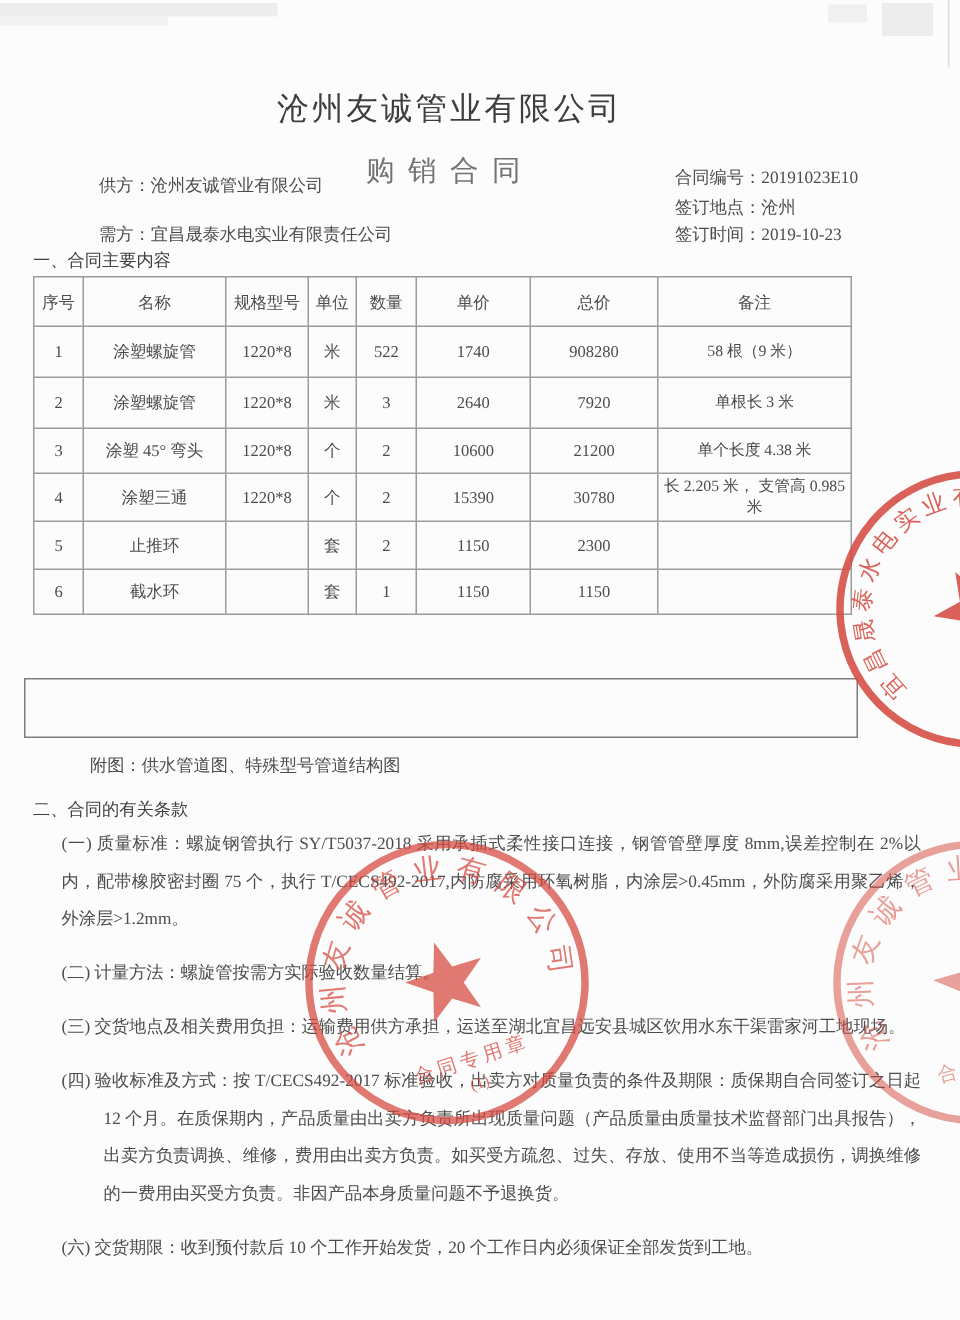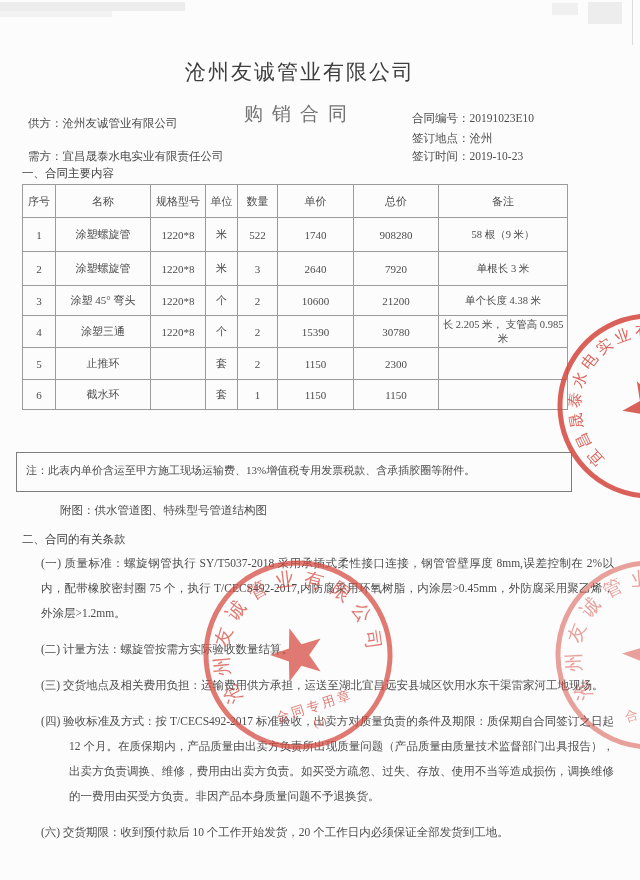--- a/index.html
+++ b/index.html
@@ -6,21 +6,21 @@
   #page{
     position:relative;width:640px;height:880px;overflow:hidden;
     background:#fcfcfc;
     font-family:"Liberation Serif","DejaVu Serif",serif;
     color:#4a4a4a;
   }
   .abs{position:absolute;}
   
   .company-title{left:0;top:58px;width:600px;text-align:center;font-size:21px;letter-spacing:2px;color:#3e3e3e;}
   .doc-title{left:0;top:101px;width:600px;text-align:center;font-size:19px;letter-spacing:9px;color:#737373;}
-  .info{font-size:11.5px;color:#4c4c4c;white-space:nowrap;}
+  .info{font-size:11.5px;color:#4c4c4c;white-space:nowrap;margin-left:38px;}
   .supplier-line{left:28px;top:116px;}
   .buyer-line{left:28px;top:149px;}
   .contract-no{left:412px;top:111px;}
   .sign-place{left:412px;top:131px;}
   .sign-date{left:412px;top:149px;}
   .sec-title{font-size:11.5px;color:#3f3f3f;}
   .sec1-title{left:22px;top:166px;}
   .sec2-title{left:22px;top:532px;}
   
   table.main{
@@ -154,21 +154,20 @@
       <td>套</td>
       <td>1</td>
       <td>1150</td>
       <td>1150</td>
       <td class="remark-cell"></td>
     </tr>
   </tbody>
     </table>
 
   <div class="abs note-box"></div>
-  <div class="abs note-text">注：此表内单价含运至甲方施工现场运输费、13%增值税专用发票税款、含承插胶圈等附件。</div>
 
   <div class="abs attachment-line">附图：供水管道图、特殊型号管道结构图</div>
 
   <div class="abs sec-title sec2-title">二、合同的有关条款</div>
 
   <div class="abs terms">
     <p>(一) 质量标准：螺旋钢管执行 SY/T5037-2018 采用承插式柔性接口连接，钢管管壁厚度 8mm,误差控制在 2%以内，配带橡胶密封圈 75 个，执行 T/CECS492-2017,内防腐采用环氧树脂，内涂层&gt;0.45mm，外防腐采用聚乙烯，外涂层&gt;1.2mm。</p>
     <p>(二) 计量方法：螺旋管按需方实际验收数量结算。</p>
     <p>(三) 交货地点及相关费用负担：运输费用供方承担，运送至湖北宜昌远安县城区饮用水东干渠雷家河工地现场。</p>
     <p class="hang">(四) 验收标准及方式：按 T/CECS492-2017 标准验收，出卖方对质量负责的条件及期限：质保期自合同签订之日起 12 个月。在质保期内，产品质量由出卖方负责所出现质量问题（产品质量由质量技术监督部门出具报告），出卖方负责调换、维修，费用由出卖方负责。如买受方疏忽、过失、存放、使用不当等造成损伤，调换维修的一费用由买受方负责。非因产品本身质量问题不予退换货。</p>

